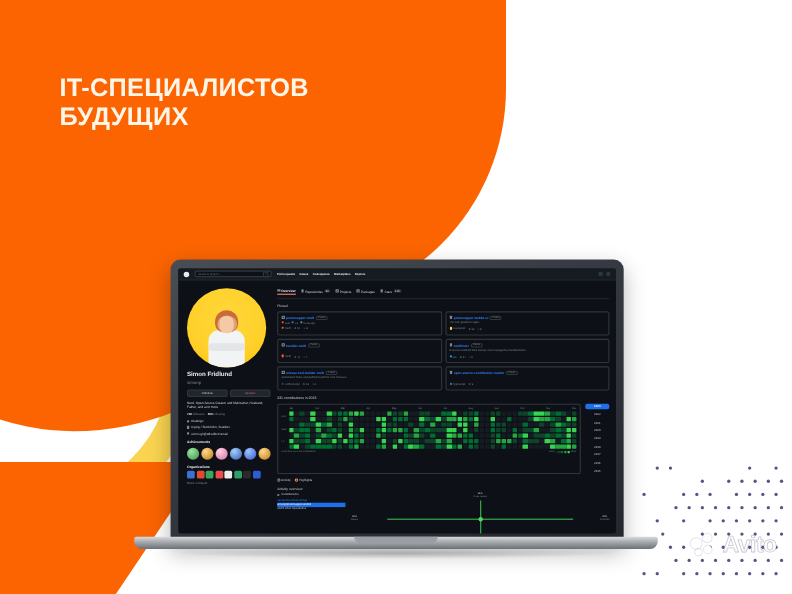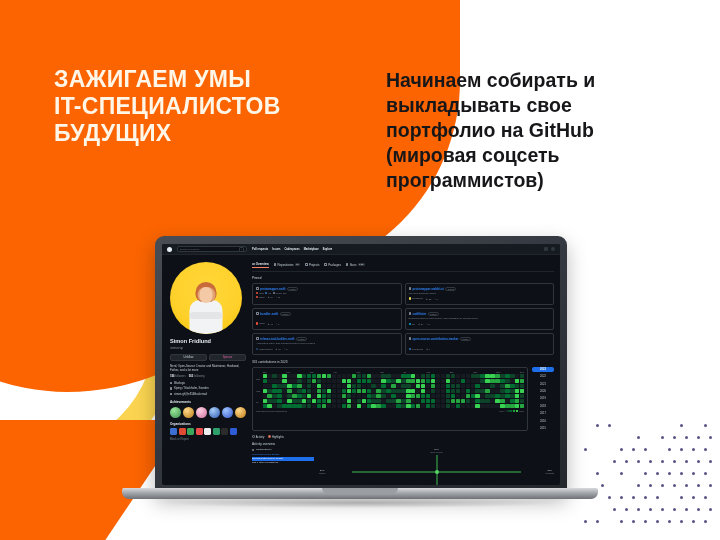--- a/index.html
+++ b/index.html
@@ -235,26 +235,24 @@
 <body>
 
 <div id="stage">
 
   <div class="yellow-ring"></div>
   <div class="orange-blob2"></div>
   <div class="orange-blob-top"></div>
   <div class="orange-foot"></div>
 
   <div class="headline">
-    <div>ЗАЖИГАЕМ УМЫ</div>
     <div>IT-СПЕЦИАЛИСТОВ</div>
     <div>БУДУЩИХ</div>
   </div>
 
-  <div class="subhead">Начинаем собирать и выкладывать свое портфолио на GitHub (мировая соцсеть программистов)</div>
 
   <div class="laptop">
     <div class="lid">
       <div class="screen">
 
         <div class="gh">
 
           <div class="gh-header">
             <span class="gh-logo"></span>
             <div class="gh-search">
@@ -1004,15 +1002,24 @@
         <i style="left: 12px; top: 98px;"></i>
         <i style="left: 36px; top: 98px;"></i>
         <i style="left: 48px; top: 98px;"></i>
         <i style="left: 60px; top: 98px;"></i>
         <i style="left: 72px; top: 98px;"></i>
         <i style="left: 84px; top: 98px;"></i>
         <i style="left: 96px; top: 98px;"></i>
         <i style="left: 108px; top: 98px;"></i>
         <i style="left: 120px; top: 98px;"></i>
       </div>
+    <div class="wm-logo">
+      <div class="wm-mark">
+        <i style="left:0;top:4px;width:10px;height:10px"></i>
+        <i style="left:11px;top:0;width:8px;height:8px"></i>
+        <i style="left:12px;top:11px;width:7px;height:7px"></i>
+        <i style="left:4px;top:14px;width:6px;height:6px"></i>
+      </div>
+      <span class="wm-text">Avito</span>
+    </div>
   </div>
 
 </div>
 
 </body></html>

